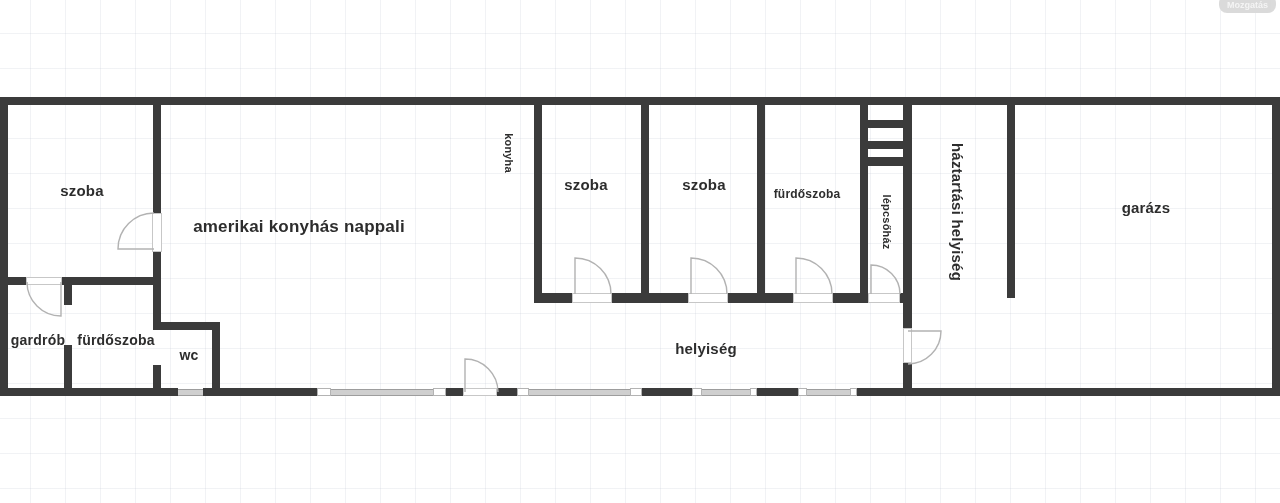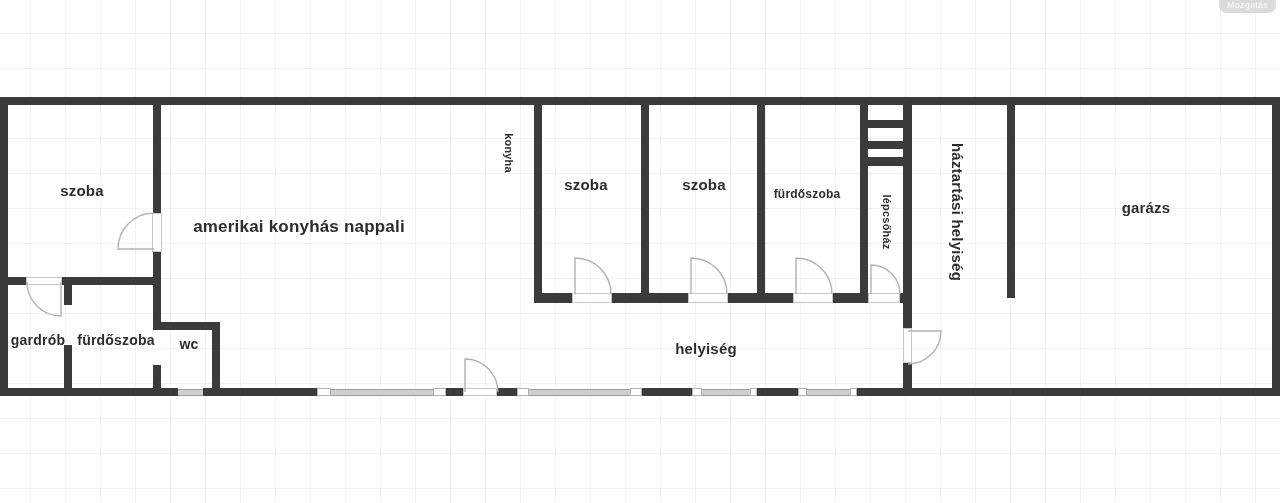--- a/index.html
+++ b/index.html
@@ -116,18 +116,18 @@
   <div class="label s17" style="left:299px;top:227px">amerikai konyhás nappali</div>
   <div class="label vert s11" style="left:509px;top:153px">konyha</div>
   <div class="label s15" style="left:586px;top:184px">szoba</div>
   <div class="label s15" style="left:704px;top:184px">szoba</div>
   <div class="label s12" style="left:807px;top:194px">fürdőszoba</div>
   <div class="label vert s11" style="left:887px;top:222px">lépcsőház</div>
   <div class="label vert s15" style="left:957px;top:212px">háztartási helyiség</div>
   <div class="label s15" style="left:1146px;top:207px">garázs</div>
   <div class="label s14" style="left:38px;top:340px">gardrób</div>
   <div class="label s14" style="left:116px;top:340px">fürdőszoba</div>
-  <div class="label s14" style="left:189px;top:344px">wc</div>
+  <div class="label s14" style="left:189px;top:355px">wc</div>
   <div class="label s15" style="left:706px;top:348px">helyiség</div>
 
   <div class="watermark">Mozgatás</div>
 
 </div>
 
 </body></html>

